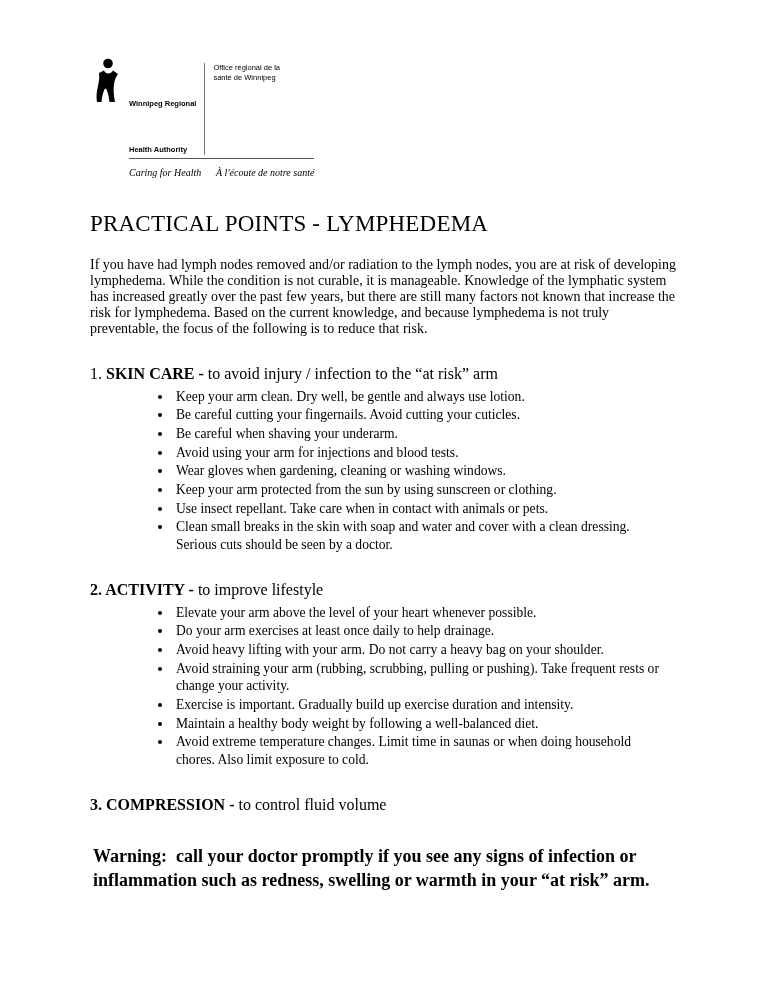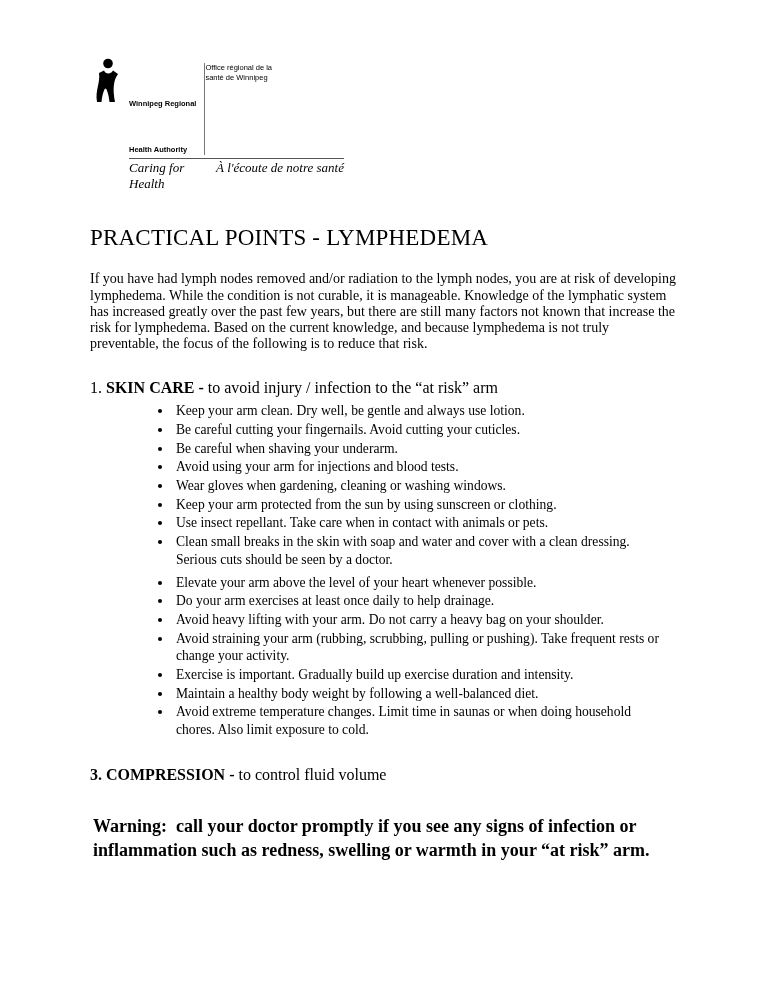--- a/index.html
+++ b/index.html
@@ -13,23 +13,23 @@
     padding: 58px 90px 0 90px;
     font-family: "Liberation Serif", serif;
     overflow: hidden;
   }
 
   
   .logo { display: flex; align-items: flex-start; gap: 9px; }
   .logo-mark svg { display: block; }
   .logo-text { font-family: "Liberation Sans", sans-serif; font-size: 7.5px; line-height: 1.3; padding-top: 5px; color:#000; }
   .logo-row { display: flex; padding-bottom: 3px; border-bottom: 0.5px solid #555; }
-  .logo-col.fr { border-left: 1px solid #777; margin-left: 8px; }
+  .logo-col.fr { border-left: 1px solid #777; padding-left: 8px; margin-left: 8px; }
   .logo-col .strong { font-weight: bold; margin-top: 36px; }
-  .logo-taglines { display: flex; margin-top: 1px; font-family: "Liberation Serif", serif; font-style: italic; font-size: 13px; justify-content: flex-end; }
+  .logo-taglines { display: flex; margin-top: 7px; font-family: "Liberation Serif", serif; font-style: italic; font-size: 10px; justify-content: flex-end; }
   .logo-taglines .tag-en { width: 78px; }
   .logo-taglines .tag-fr { padding-left: 9px; }
 
   
   h1.doc-title {
     font-size: 23px;
     font-weight: normal;
     text-align: left;
     margin: 32px 0 16px 0;
     letter-spacing: 0.2px;
@@ -128,20 +128,21 @@
         <li>Be careful when shaving your underarm.</li>
         <li>Avoid using your arm for injections and blood tests.</li>
         <li>Wear gloves when gardening, cleaning or washing windows.</li>
         <li>Keep your arm protected from the sun by using sunscreen or clothing.</li>
         <li>Use insect repellant. Take care when in contact with animals or pets.</li>
         <li>Clean small breaks in the skin with soap and water and cover with a clean dressing. Serious cuts should be seen by a doctor.</li>
       </ul>
   </section>
 
   <section class="bold-num">
+    <h2 class="section-heading"><span class="h-num">2. </span><span class="h-name">ACTIVITY - </span><span class="h-desc">to improve lifestyle</span></h2>
     <ul class="bullets">
         <li>Elevate your arm above the level of your heart whenever possible.</li>
         <li>Do your arm exercises at least once daily to help drainage.</li>
         <li>Avoid heavy lifting with your arm. Do not carry a heavy bag on your shoulder.</li>
         <li>Avoid straining your arm (rubbing, scrubbing, pulling or pushing). Take frequent rests or change your activity.</li>
         <li>Exercise is important. Gradually build up exercise duration and intensity.</li>
         <li>Maintain a healthy body weight by following a well-balanced diet.</li>
         <li>Avoid extreme temperature changes. Limit time in saunas or when doing household chores. Also limit exposure to cold.</li>
       </ul>
   </section>

